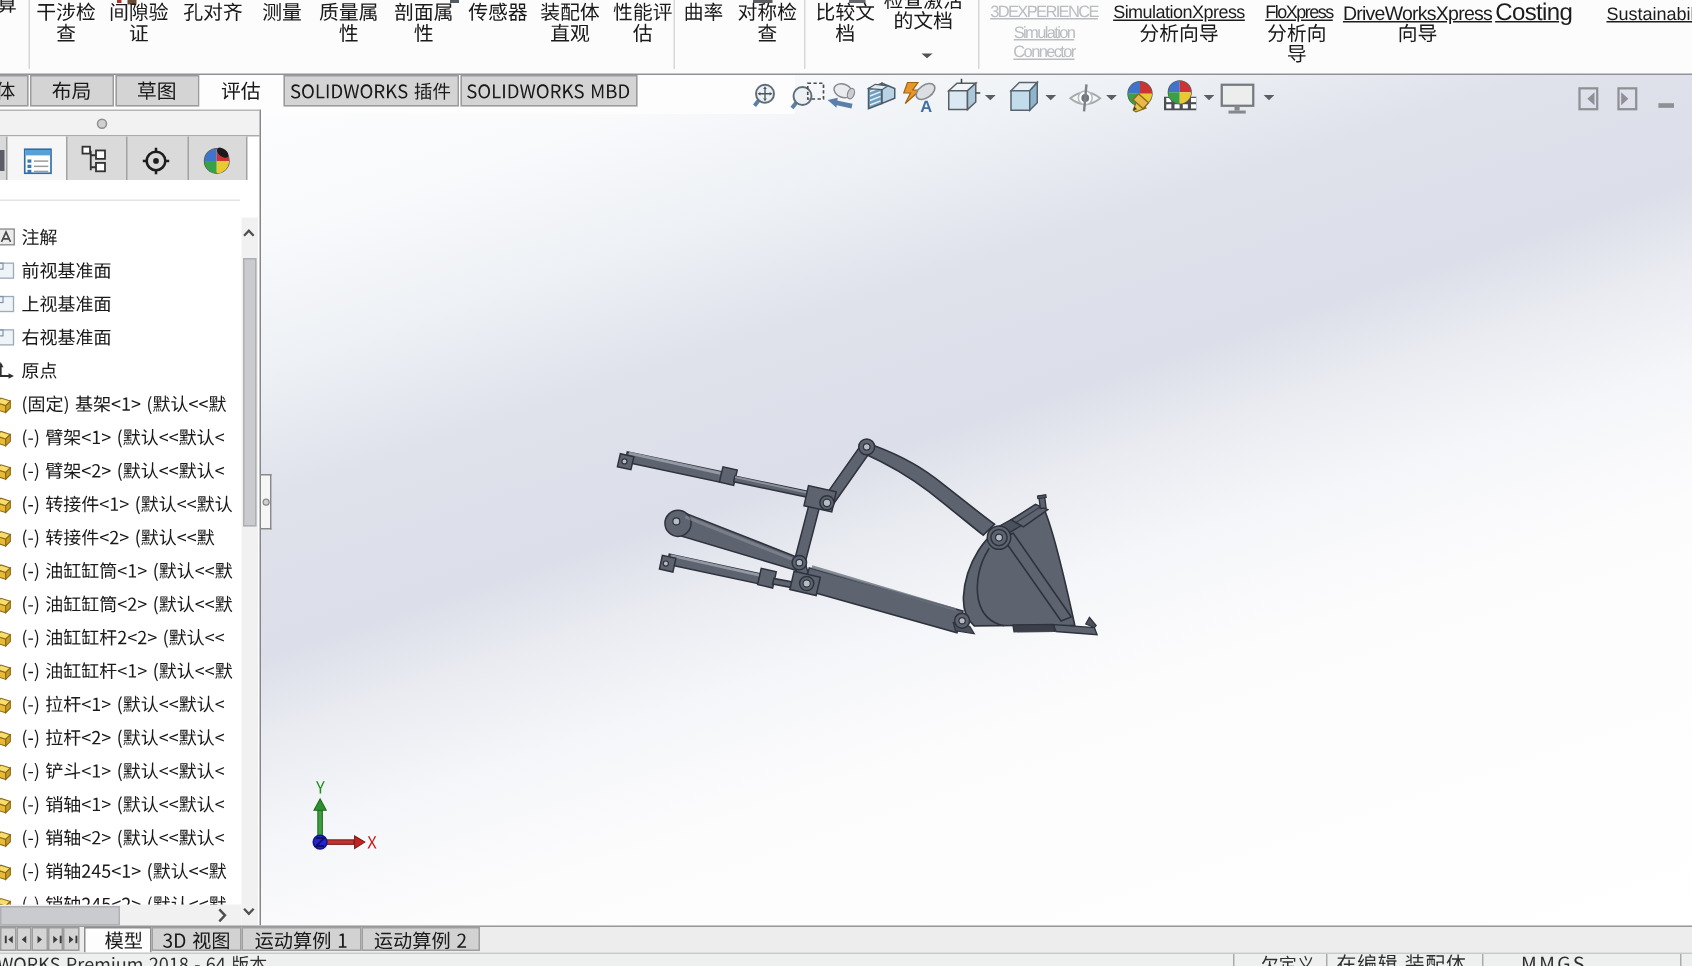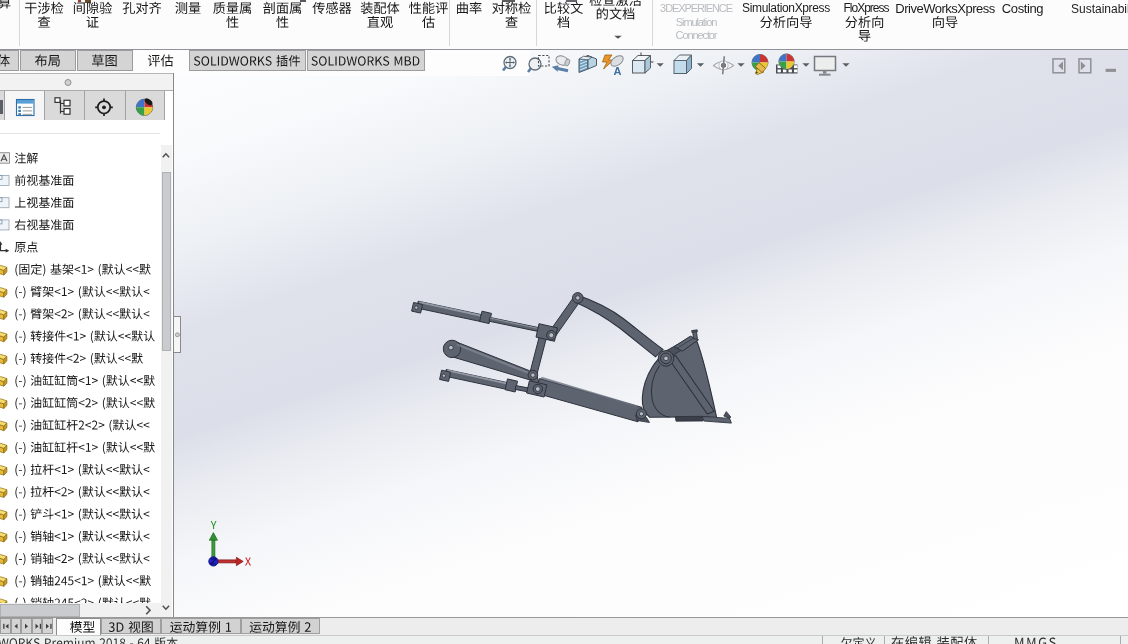--- a/index.html
+++ b/index.html
@@ -1,32 +1,32 @@
 <!DOCTYPE html>
 <html><head><meta charset="utf-8"><style>
 html,body{margin:0;padding:0;}
 body{width:1128px;height:644px;overflow:hidden;position:relative;
  font-family:"Liberation Sans",sans-serif;background:#fcfcfc;}
-.ab{position:absolute;}
+.ab{position:absolute;text-decoration:underline;}
 </style></head><body>
 <div class="ab" style="left:0;top:0;width:1128px;height:49.5px;background:#fcfcfc;"></div>
 <div class="ab" style="left:18.5px;top:0;width:1px;height:46px;background:#d7d7d7;"></div>
 <div class="ab" style="left:448.6px;top:0;width:1px;height:46px;background:#d7d7d7;"></div>
 <div class="ab" style="left:536.0px;top:0;width:1px;height:46px;background:#d7d7d7;"></div>
 <div class="ab" style="left:651.5px;top:0;width:1px;height:46px;background:#d7d7d7;"></div>
 <div class="ab" style="left:84.6px;top:0;width:6.5px;height:2.5px;background:#6b4a2f;"></div>
 <div class="ab" style="left:77.5px;top:0;width:3px;height:1.5px;background:#a03a2a;"></div>
 <div class="ab" style="left:502px;top:0;width:13px;height:1.5px;background:#5a5c60;"></div>
 <div class="ab" style="left:566px;top:0;width:10.5px;height:1.5px;background:#63656a;"></div>
 <div class="ab" style="left:300px;top:0;width:6px;height:1.5px;background:#555a62;"></div>
 <div class="ab" style="left:0;top:48.9px;width:1128px;height:1.3px;background:#8f9299;"></div>
 <div class="ab" style="left:686px;top:1.5px;width:200px;text-align:center;font-size:12px;color:#1c1c1c;line-height:13.5px;letter-spacing:-0.35px;">SimulationXpress</div>
 <div class="ab" style="left:766px;top:1.5px;width:200px;text-align:center;font-size:12px;color:#1c1c1c;line-height:13.5px;letter-spacing:-1px;">FloXpress</div>
 <div class="ab" style="left:845px;top:1.5px;width:200px;text-align:center;font-size:13px;color:#1c1c1c;line-height:13.5px;letter-spacing:-0.5px;">DriveWorksXpress</div>
-<div class="ab" style="left:922.5px;top:1.5px;width:200px;text-align:center;font-size:13px;color:#1c1c1c;line-height:13.5px;letter-spacing:-0.4px;">Costing</div>
+<div class="ab" style="left:922.5px;top:1.5px;width:200px;text-align:center;font-size:16px;color:#1c1c1c;line-height:13.5px;letter-spacing:-0.4px;">Costing</div>
 <div class="ab" style="left:1071px;top:1.5px;width:80px;font-size:12px;color:#1c1c1c;">Sustainabilit</div>
 <div class="ab" style="left:646px;top:2px;width:100px;text-align:center;font-size:11px;color:#b9bcc0;line-height:13.6px;letter-spacing:-1.1px;">3DEXPERIENCE<br>Simulation<br>Connector</div>
 <div id="vp" class="ab" style="left:174px;top:50.2px;width:954px;height:566.8px;background:linear-gradient(161.6deg,#fdfdfe 0%,#f8fafc 12%,#eef1f5 22%,#dfe2eb 32%,#dcdfe9 44%,#e9ebf1 50%,#f5f6f9 58%,#fcfcfd 68%,#ffffff 100%);overflow:hidden;">
     <svg width="1128" height="644" style="position:absolute;left:-174px;top:-50.2px">
       <polygon points="554.6,337.5 580.9,300.1 574.7,295.7 548.4,333.1" fill="#5d6470" stroke="#2e323c" stroke-width="1.0"></polygon>
       <path d="M576.5,294.8 C596,301.5 611.5,309.5 623.5,318.8 C638,330 651.5,341 663,349.5 L655.5,356.8 C644.5,348 632.5,338.2 619.3,327.8 C607.5,318.8 592,309.5 575,301.9 Z" fill="#5d6470" stroke="#2e323c" stroke-width="1.1"></path>
       <polygon points="455.5,341.6 529.5,370.7 531.5,380.4 453.5,357.2" fill="#5d6470" stroke="#2e323c" stroke-width="1"></polygon>
       <circle cx="452.0" cy="348.9" r="8.7" fill="#5d6470" stroke="#2e323c" stroke-width="1"></circle>
       <path d="M456.5,342.3 L530,371" stroke="#2e323c" stroke-width="1" fill="none" opacity="0"></path>
       <circle cx="450.9" cy="347.6" r="2.3" fill="#b9bdc3" stroke="#2e323c" stroke-width="0.8"></circle>

